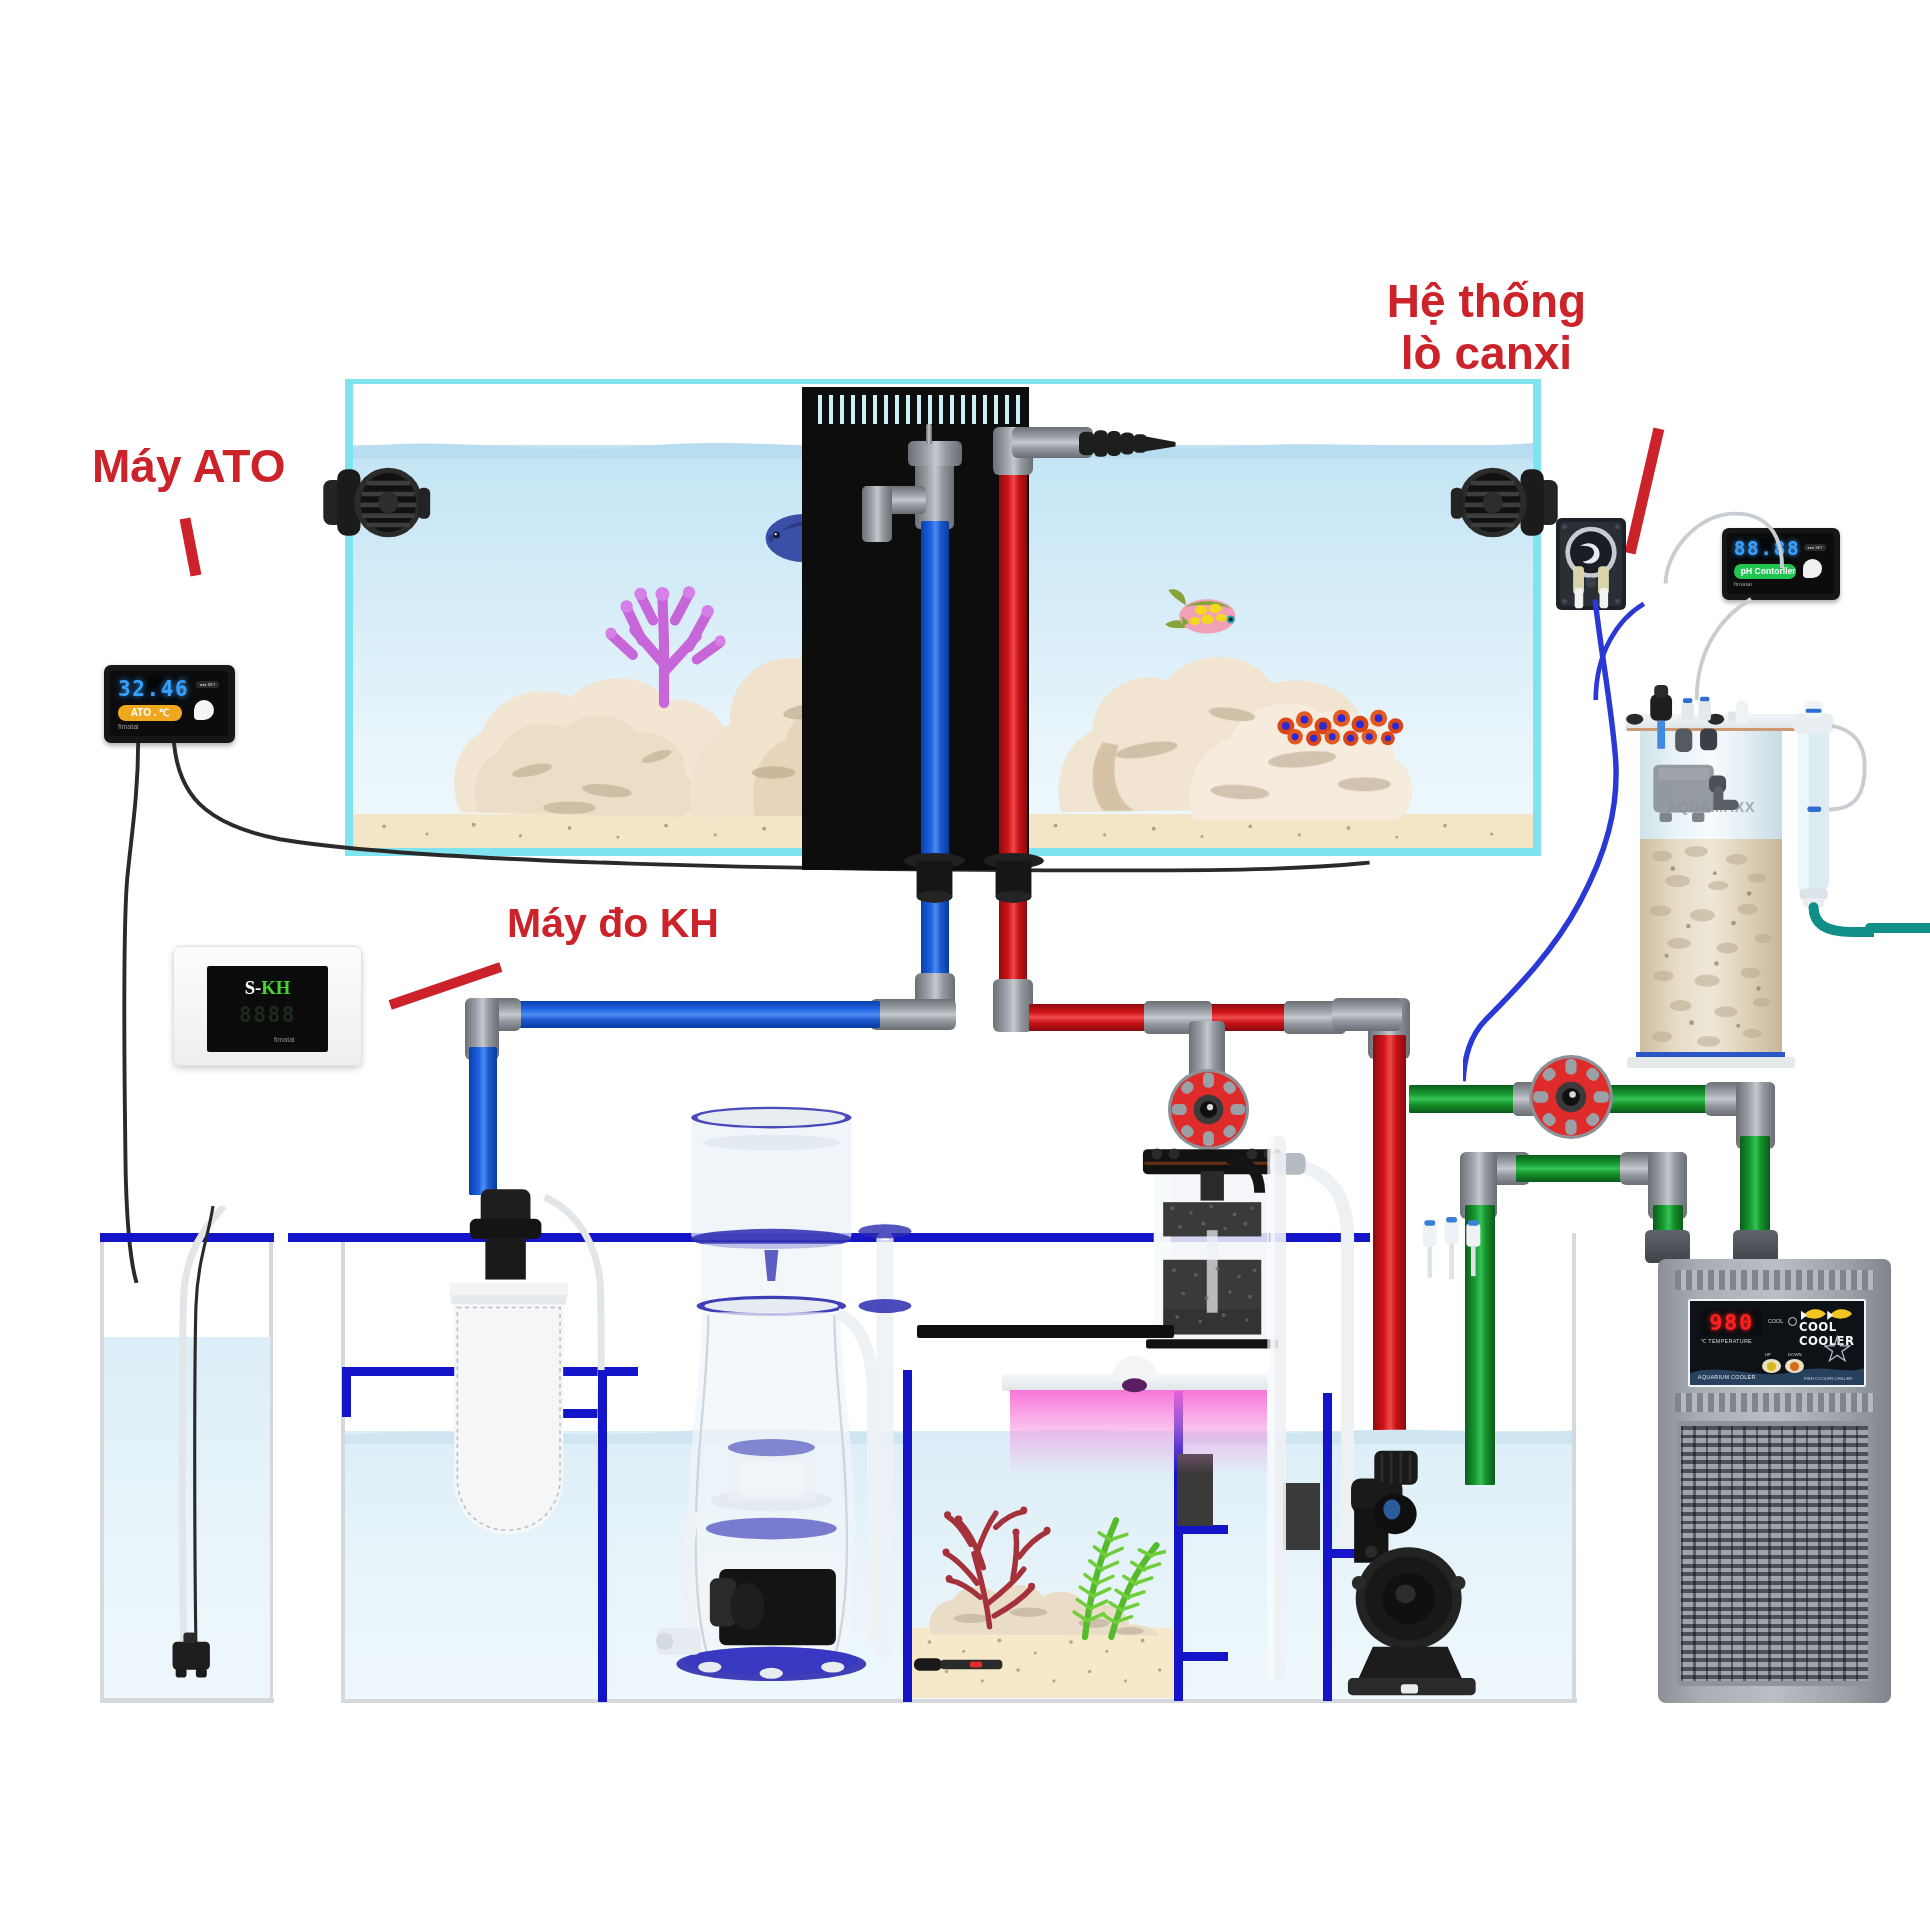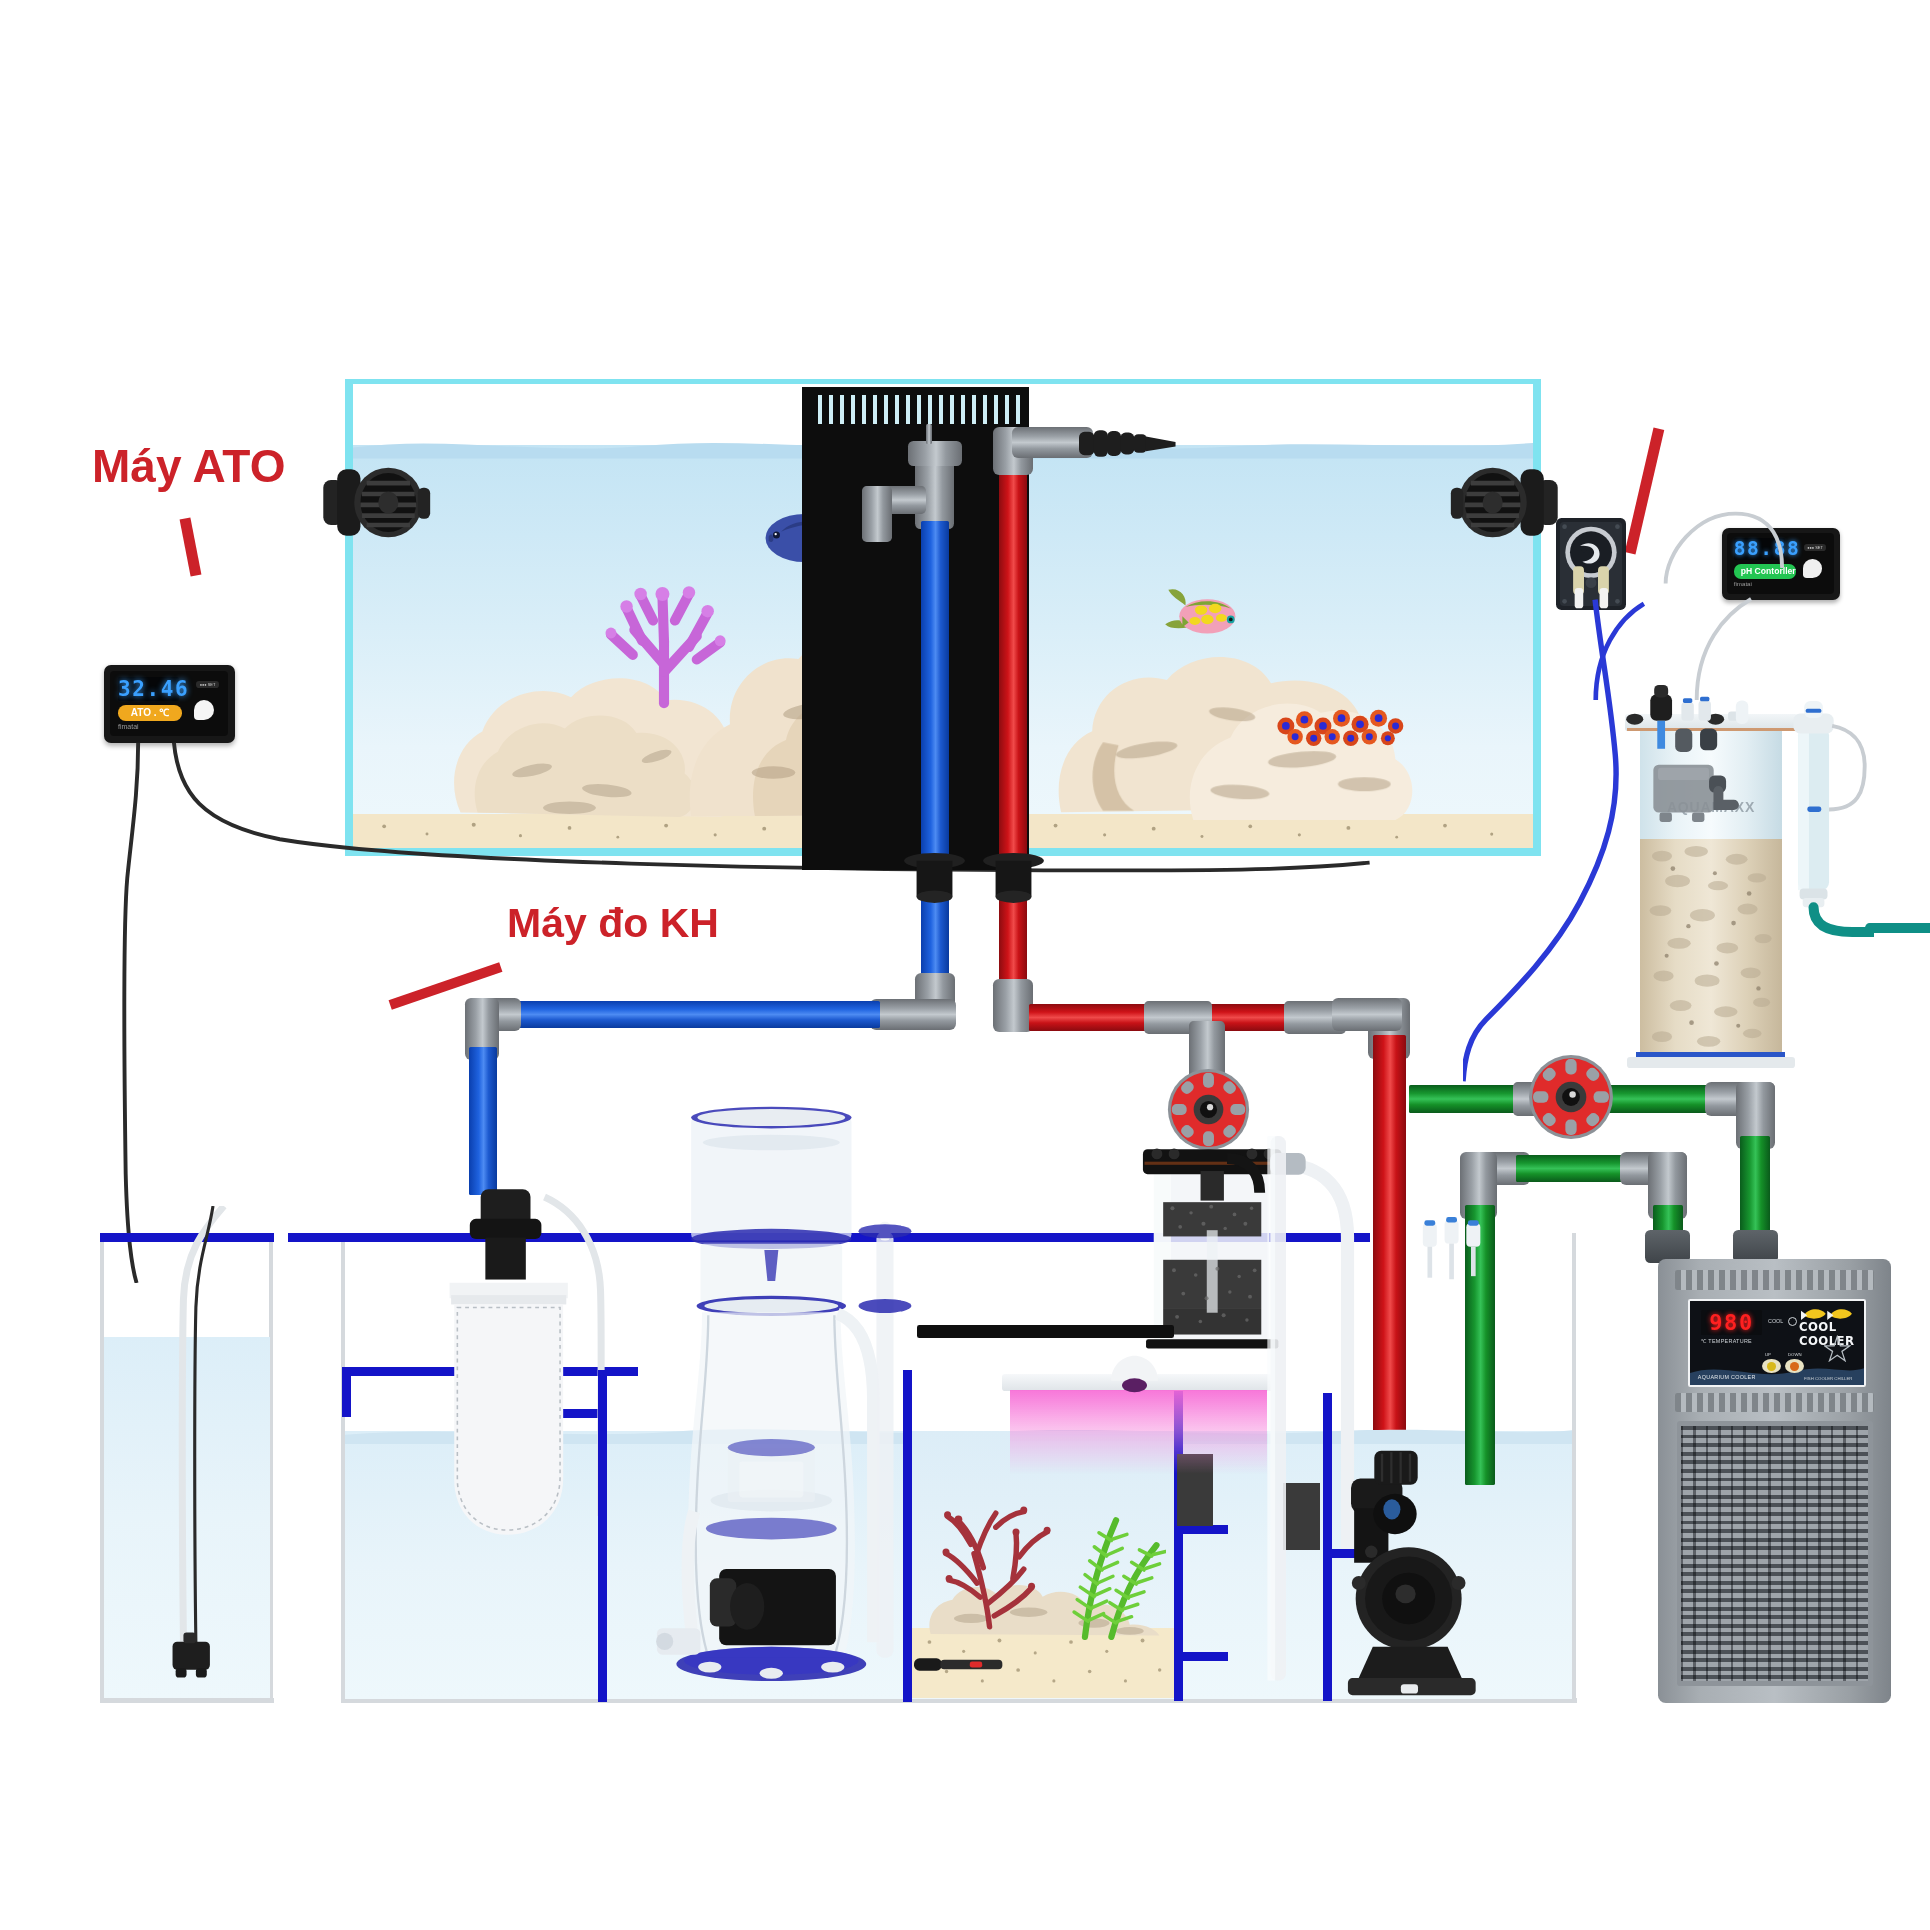--- a/index.html
+++ b/index.html
@@ -49,20 +49,22 @@
   .seg{font-family:"DejaVu Sans Mono",monospace;font-weight:bold;letter-spacing:1.6px;}
 </style>
 </head>
 <body>
 
 <div id="stage">
 
   <div class="red-label" style="left:92px;top:441px;font-size:46px;">Máy ATO</div>
   <div class="arrow" style="left:185px;top:518px;width:11px;height:58px;transform:rotate(-11deg);"></div>
 
+  <div class="red-label" style="left:1358px;top:276px;font-size:46px;text-align:center;width:257px;">Hệ thống
+lò canxi</div>
   <div class="arrow" style="left:1639px;top:427px;width:11px;height:128px;transform:rotate(13deg);"></div>
 
   <div class="red-label" style="left:507px;top:901px;font-size:41px;">Máy đo KH</div>
   <div class="arrow" style="left:387px;top:981px;width:117px;height:10px;transform:rotate(-19deg);"></div>
 
   <div id="dt">
     <div id="dt-water"></div>
     <svg id="dt-wave" viewBox="0 0 1515 34" preserveAspectRatio="none">
       <path d="M0,20 C120,4 240,30 370,18 C500,6 610,26 740,16 C880,5 990,28 1120,19 C1250,10 1380,24 1515,14 L1515,34 L0,34 Z" fill="#b8dcf0"></path>
     </svg>
@@ -474,20 +476,29 @@
     <div class="abs" style="left:92px;top:15.6px;width:23px;height:7.8px;background:#2a2a2a;border-radius:3.1px;font-size:3.9px;color:#cfcfcf;text-align:center;line-height:7.8px;">●●● SET</div>
     <div class="abs" style="left:90px;top:35px;width:20px;height:20px;background:#f5f5f5;border-radius:50% 50% 50% 20%;"></div>
     <div class="abs" style="left:14px;top:58px;font-size:7px;color:#9a9a9a;">fimatai</div>
   </div>
 
   <svg class="abs" style="left:93px;top:738px;width:1479px;height:545px;" viewBox="0 0 1900 700">
     <path d="M58,6 C58,70 50,120 44,180 C38,250 40,420 42,560 C44,640 50,680 56,700" stroke="#2a2a2a" stroke-width="5" fill="none"></path>
     <path d="M104,6 C110,70 140,110 240,130 C420,160 900,170 1330,170 C1480,170 1560,168 1640,160" stroke="#2a2a2a" stroke-width="5" fill="none"></path>
   </svg>
 
+  <div class="devbox" style="left:173px;top:946px;width:187px;height:118px;background:linear-gradient(180deg,#fdfdfd,#eceef0);border:1.6px solid #dfe2e5;box-shadow:0 2.3px 6.2px rgba(0,0,0,.18);">
+    <div class="abs" style="left:33px;top:18.7px;width:121px;height:86px;background:#0b0b0b;border-radius:2.3px;">
+      <div class="abs" style="left:0;top:11px;width:121px;text-align:center;font-family:'Liberation Serif',serif;font-size:18.7px;font-weight:bold;">
+        <span style="color:#ffffff;">S-</span><span style="color:#44d62c;">KH</span>
+      </div>
+      <div class="abs seg" style="left:0;top:37px;width:121px;text-align:center;font-size:21px;color:#1d2b1d;">8888</div>
+      <div class="abs" style="left:67px;top:70px;font-size:7px;color:#8a8a8a;">fimatai</div>
+    </div>
+  </div>
 
   <div class="glasswall" style="left:100px;top:1233px;width:3.9px;height:470px;"></div>
   <div class="glasswall" style="left:269px;top:1233px;width:3.9px;height:470px;"></div>
   <div class="glasswall" style="left:100px;top:1698px;width:174px;height:4.7px;"></div>
 
   <div class="glasswall" style="left:341px;top:1233px;width:3.9px;height:470px;"></div>
   <div class="glasswall" style="left:1572px;top:1233px;width:3.9px;height:470px;"></div>
   <div class="glasswall" style="left:341px;top:1698px;width:1236px;height:4.7px;"></div>
 
   <div class="sumpwater" style="left:104px;top:1337px;width:166px;height:361px;"></div>

